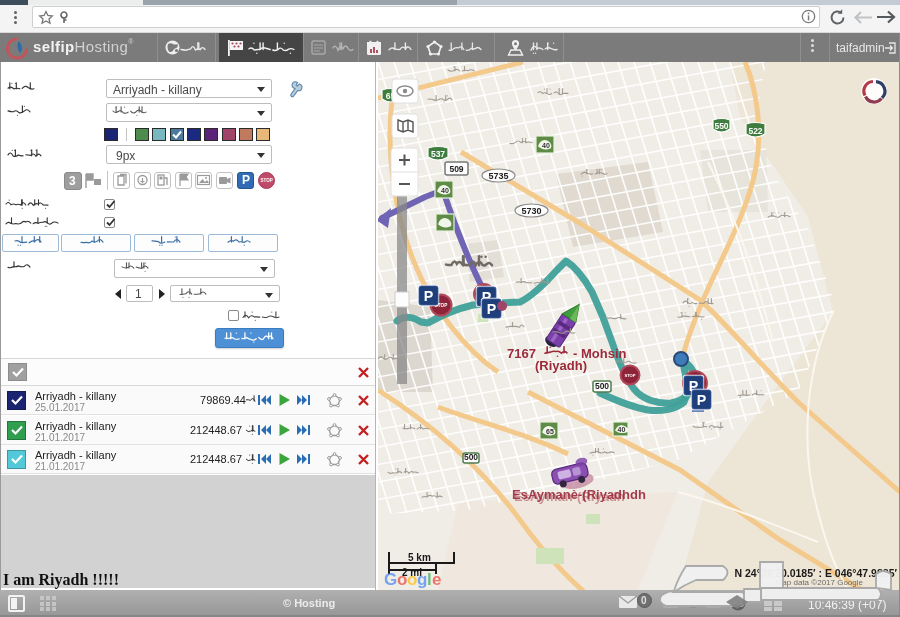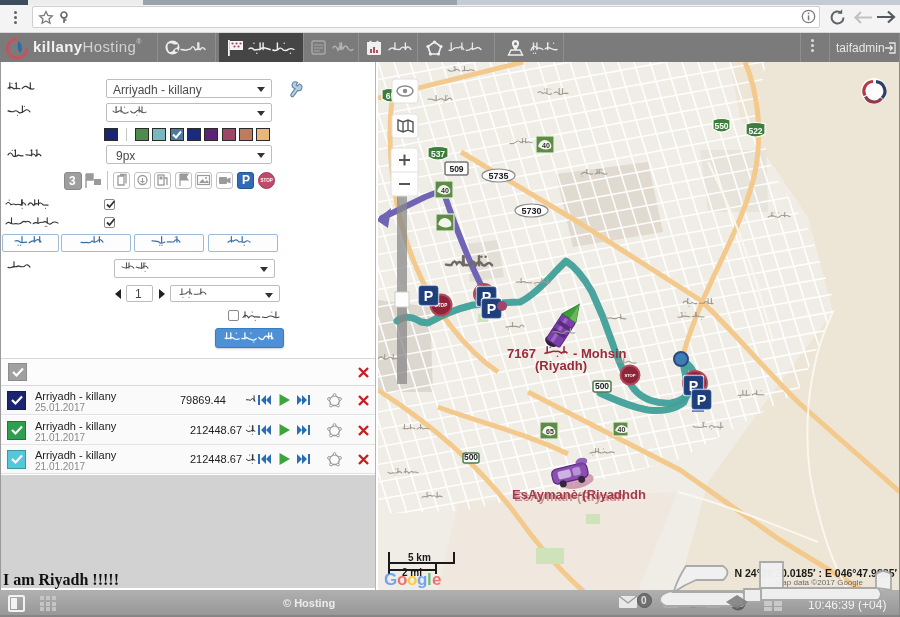--- a/index.html
+++ b/index.html
@@ -34,21 +34,21 @@
     </svg>
     <svg class="abs" style="left:876px;top:4px" width="21" height="16" viewBox="0 0 21 16">
       <path d="M1 8 H17 M12 2.5 L18 8 L12 13.5" fill="none" stroke="#55595d" stroke-width="2.2"></path>
     </svg>
   </div>
 <div class="abs" style="left:0;top:33px;width:900px;height:29px;background:#7b7b7b"></div>
 <svg class="abs" style="left:4px;top:37px" width="26" height="23" viewBox="0 0 26 23">
     <path d="M13 2 A9.5 9.5 0 1 0 22.5 11.5" fill="none" stroke="#c0565c" stroke-width="3"></path>
     <path d="M14.5 4 C18 7 19 12 16.5 16 C14 14 12.5 9 14.5 4z" fill="#2d6ca8"></path>
   </svg>
-<div class="abs" style="left:33px;top:38px;font-size:15px;color:#f2f2f2;letter-spacing:.4px"><b style="font-weight:700">killany</b><span style="color:#d2d2d2;font-weight:400">Hosting</span><span style="font-size:7px;color:#d2d2d2;vertical-align:top">®</span></div>
+<div class="abs" style="left:33px;top:38px;font-size:15px;color:#f2f2f2;letter-spacing:.4px"><b style="font-weight:700">selfip</b><span style="color:#d2d2d2;font-weight:400">Hosting</span><span style="font-size:7px;color:#d2d2d2;vertical-align:top">®</span></div>
 <div class="abs" style="left:157px;top:33px;width:1px;height:29px;background:#8f8f8f"></div>
 <div class="abs" style="left:215px;top:33px;width:1px;height:29px;background:#8f8f8f"></div>
 <div class="abs" style="left:303px;top:33px;width:1px;height:29px;background:#8f8f8f"></div>
 <div class="abs" style="left:358px;top:33px;width:1px;height:29px;background:#8f8f8f"></div>
 <div class="abs" style="left:417px;top:33px;width:1px;height:29px;background:#8f8f8f"></div>
 <div class="abs" style="left:494px;top:33px;width:1px;height:29px;background:#8f8f8f"></div>
 <div class="abs" style="left:563px;top:33px;width:1px;height:29px;background:#8f8f8f"></div>
 <div class="abs" style="left:800px;top:33px;width:1px;height:29px;background:#8f8f8f"></div>
 <div class="abs" style="left:829px;top:33px;width:1px;height:29px;background:#8f8f8f"></div>
 <div class="abs" style="left:219px;top:33px;width:84px;height:29px;background:#454545"></div>
@@ -342,21 +342,21 @@
 <svg class="abs" style="left:357px;top:366px" width="13" height="13" viewBox="0 0 13 13">
     <path d="M2 2 L11 11 M11 2 L2 11" stroke="#c42222" stroke-width="2.4"></path>
   </svg>
 <div class="abs" style="left:0;top:386px;width:375px;height:29px;background:#fafafa;border-bottom:1px solid #e2e2e2"></div>
 <div class="abs" style="left:7px;top:391px;width:19px;height:19px;background:#1a2470;border:1px solid rgba(0,0,0,.25)"></div>
 <svg class="abs" style="left:9px;top:392px" width="16" height="16" viewBox="0 0 16 16">
     <path d="M3 8 L6.5 11.5 L13 4.5" stroke="#fff" stroke-width="2.2" fill="none"></path>
   </svg>
 <div class="abs" style="left:35px;top:390px;font-size:11px;color:#222">Arriyadh - killany</div>
 <div class="abs" style="left:35px;top:402px;font-size:10px;color:#8a8a8a">25.01.2017</div>
-<div class="abs" style="left:180px;top:394px;width:62px;font-size:11px;color:#222;text-align:left">79869.44</div>
+<div class="abs" style="left:192px;top:394px;width:62px;font-size:11px;color:#222;text-align:center">79869.44</div>
 <svg class="abs" style="left:246px;top:395px" width="10" height="10" viewBox="0 0 10 10">
     <path d="M9.0,6.1 Q6.8,1.3 4.5,5.4 Q2.2,4.3 0.0,4.8" fill="none" stroke="#333" stroke-width="1.00" stroke-linecap="round" opacity="1.0"></path>
     <path d="M8.1,6.1 L8.1,0.7" stroke="#333" stroke-width="1.00" stroke-linecap="round" fill="none" opacity="1.0"></path>
   </svg>
 <svg class="abs" style="left:257px;top:394px" width="15" height="12" viewBox="0 0 15 12">
     <rect x="1" y="1" width="2" height="10" fill="#2a6db5"></rect>
     <path d="M9 1 L4 6 L9 11z M14 1 L9 6 L14 11z" fill="#2a6db5"></path>
   </svg>
 <svg class="abs" style="left:278px;top:393px" width="13" height="14" viewBox="0 0 13 14">
     <path d="M1.5 1 L12 7 L1.5 13z" fill="#3aa53a"></path>
@@ -891,21 +891,21 @@
 <div class="abs" style="left:706px;top:596px;width:15px;height:12px;background:#b0b0b0;border-radius:2px;opacity:.7"></div>
 <svg class="abs" style="left:727px;top:595px" width="22" height="16" viewBox="0 0 22 16">
     <circle cx="11" cy="8" r="7.5" fill="#555" opacity="0.85"></circle>
     <path d="M3 7.5 L11 3.5 L19 7.5 L11 11.5z" fill="#e8e8e8"></path>
     <rect x="9.8" y="3.5" width="2.4" height="6" fill="#333"></rect>
   </svg>
 <div class="abs" style="left:764px;top:601px;width:8px;height:5px;background:#c9c9c9"></div>
 <div class="abs" style="left:774px;top:601px;width:8px;height:5px;background:#c9c9c9"></div>
 <div class="abs" style="left:764px;top:607px;width:8px;height:4px;background:#c9c9c9"></div>
 <div class="abs" style="left:774px;top:607px;width:8px;height:4px;background:#c9c9c9"></div>
-<div class="abs" style="left:808px;top:598px;font-size:12px;color:#f0f0f0">10:46:39 (+04)</div>
+<div class="abs" style="left:808px;top:598px;font-size:12px;color:#f0f0f0">10:46:39 (+07)</div>
 <svg class="abs" style="left:620px;top:545px" width="280" height="72" viewBox="0 0 280 72">
     <g fill="#f1f1f1" stroke="#a9a9a9" stroke-width="1.8" opacity="0.97">
       <path d="M66 21 L103 21 Q112 27 103 35 L76 35 Q64 40 54 47 L122 47 Q130 53 122 61 L46 61 Q36 56 42 50 Q47 46 54 46 Q58 33 66 21 Z"></path>
       <path d="M140 17 L163 17 L163 51 L140 51 Z"></path>
       <path d="M141 43 L258 43 Q264 49 258 55 L141 55 Z"></path>
       <path d="M256 43 L256 29 Q263 23 271 29 L271 45 Z"></path>
       <path d="M124 44 L141 44 L141 57 L124 57 Z"></path>
     </g>
     <path d="M117 50 L128 57 L117 64 L106 57 Z" fill="#7f7f7f" opacity="0.9"></path>
   </svg>

